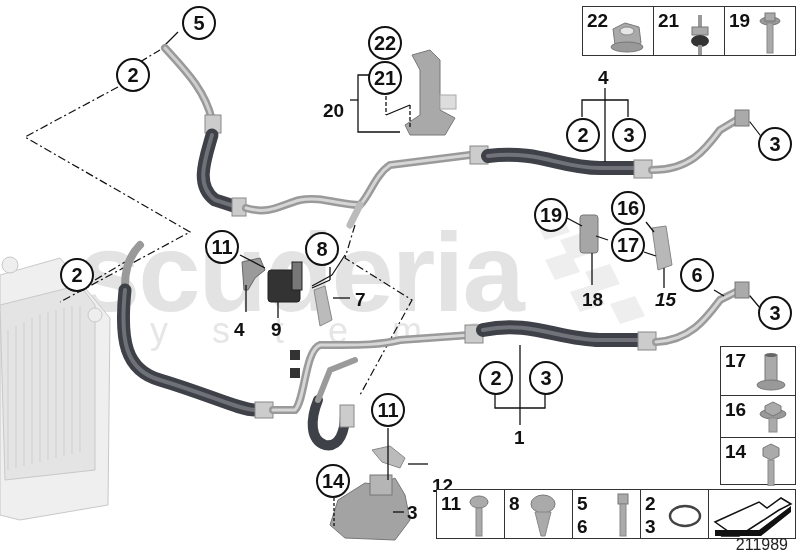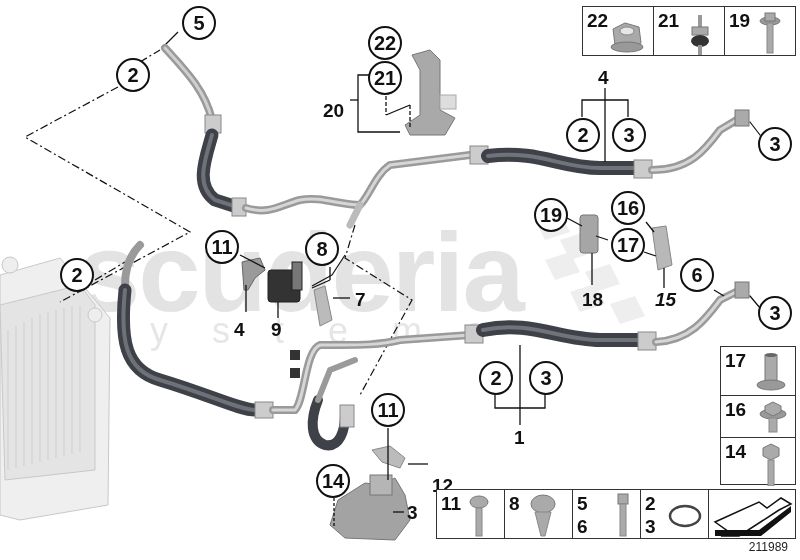--- a/index.html
+++ b/index.html
@@ -6,21 +6,21 @@
   #stage{position:relative;width:800px;height:560px;background:#fff;overflow:hidden;font-family:"Liberation Sans",sans-serif;}
   svg{position:absolute;left:0;top:0;}
   .callout{position:absolute;width:34px;height:34px;border:2px solid #111;border-radius:50%;background:#fff;display:flex;align-items:center;justify-content:center;font-weight:bold;font-size:20px;color:#111;box-sizing:border-box;}
   .label{position:absolute;font-weight:bold;font-size:19px;color:#111;line-height:1;}
   .watermark{position:absolute;font-family:"Liberation Sans",sans-serif;color:#e3e3e3;font-weight:bold;}
   .wm-main{left:78px;top:208px;font-size:112px;letter-spacing:-2px;}
   .wm-sub{left:88px;top:310px;font-size:36px;letter-spacing:44px;color:#e6e6e6;font-weight:normal;}
   .cell{position:absolute;border:1px solid #333;box-sizing:border-box;background:#fff;}
   .cell .num{position:absolute;left:4px;top:4px;font-weight:bold;font-size:19px;color:#111;line-height:1;}
   .cell .num2{position:absolute;left:4px;font-weight:bold;font-size:19px;color:#111;line-height:1;}
-  .refno{position:absolute;right:12px;bottom:6px;font-size:12px;color:#222;}
+  .refno{position:absolute;right:12px;bottom:6px;font-size:16px;color:#222;}
 </style>
 </head>
 <body>
 
 <div id="stage">
 
   <div class="watermark wm-main">scuderia</div>
   <div class="watermark wm-sub">systems</div>
 
   <svg width="800" height="560" viewBox="0 0 800 560">

